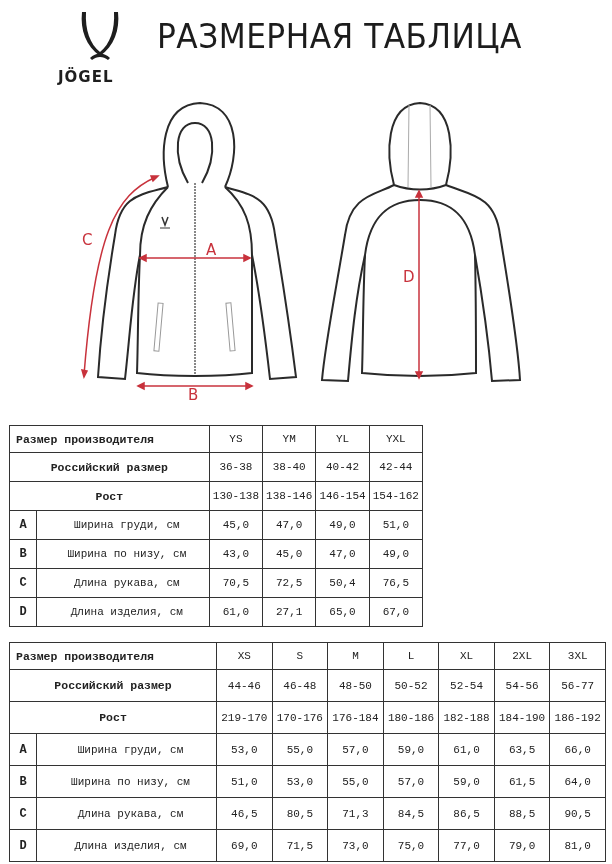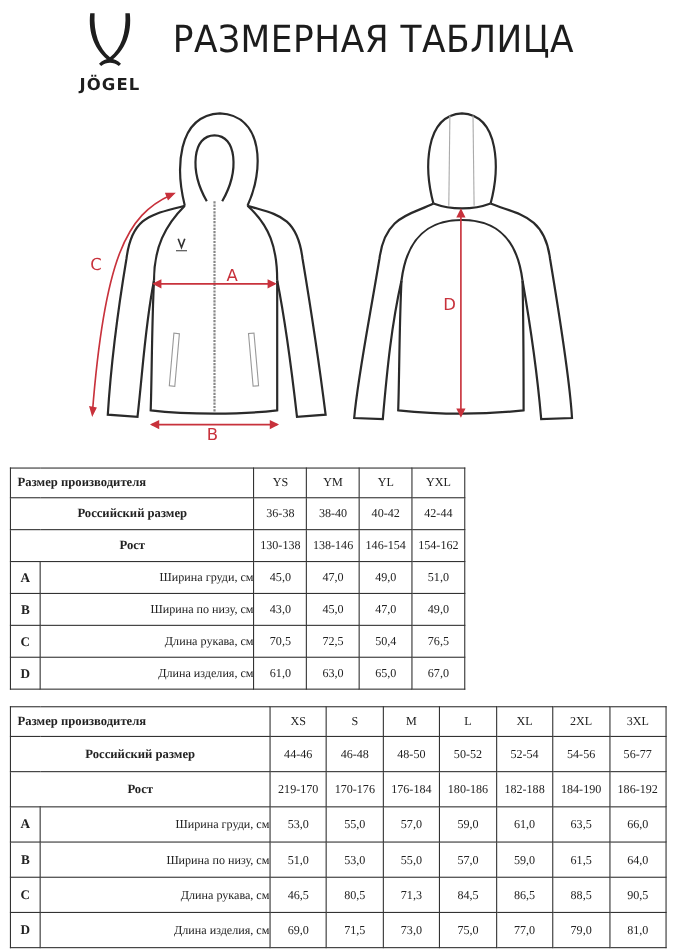--- a/index.html
+++ b/index.html
@@ -1,27 +1,27 @@
 <!DOCTYPE html>
 <html><head>
 <meta charset="utf-8">
 <style>
   html, body { margin:0; padding:0; background:#fff; }
   body { width:612px; height:864px; position:relative; overflow:hidden; font-family:"DejaVu Sans", sans-serif; color:#222; }
   .logo { position:absolute; left:58px; top:10px; width:84px; height:76px; }
   .logo svg { position:absolute; left:14px; top:0; }
-  .logo-text { position:absolute; left:0; top:58px; width:84px; text-align:center; font-weight:bold; font-size:15px; letter-spacing:1px; color:#1e1e1e; }
+  .logo-text { position:absolute; left:0; top:58px; width:84px; text-align:left; font-weight:bold; font-size:15px; letter-spacing:1px; color:#1e1e1e; }
   .title { position:absolute; left:157px; top:16px; font-family:"DejaVu Sans", sans-serif; font-size:34px; letter-spacing:0.5px; color:#1c1c1c; white-space:nowrap; transform:scaleX(0.92); transform-origin:left top; }
   .illus { position:absolute; left:60px; top:95px; }
   .illus2 { position:absolute; left:320px; top:95px; }
-  table.sz { position:absolute; border-collapse:collapse; font-family:Liberation Serif, serif; font-size:11px; color:#222;padding-left:32px; }
+  table.sz { position:absolute; border-collapse:collapse; font-family:Liberation Mono, monospace; font-size:11px; color:#222;padding-left:32px; }
   table.sz td { border:1.5px solid #333; text-align:center; padding:0; }
   table.sz td.lbl { font-weight:bold; font-size:11.5px; }
   table.sz td.letter { font-weight:bold; font-size:12px; width:26px; }
-  table.sz td.desc { text-align:right; padding-left:8px; font-size:11px; }
+  table.sz td.desc { text-align:center; padding-left:8px; font-size:11px; }
   #t1 { left:9px; top:425px; width:414px; }
   #t1 td.first { width:173px; }
   #t1 tr { height:29px; }
   #t1 tr.hdr { height:27px; }
   #t2 { left:9px; top:642px; width:597px; }
   #t2 td.first { width:173px; }
   #t2 tr { height:32px; }
   #t2 tr.hdr { height:27px; }
 </style>
 </head>
@@ -140,21 +140,21 @@
     <td class="desc">Длина рукава, см</td>
     <td>70,5</td>
     <td>72,5</td>
     <td>50,4</td>
     <td>76,5</td>
   </tr>
   <tr>
     <td class="letter">D</td>
     <td class="desc">Длина изделия, см</td>
     <td>61,0</td>
-    <td>63,0</td>
+    <td>27,1</td>
     <td>65,0</td>
     <td>67,0</td>
   </tr>
 </tbody>
   </table>
 
 <table class="sz" id="t2">
   <tbody>
       <tr class="hdr">
     <td class="lbl first" colspan="2" style="text-align:left;padding-left:6px">Размер производителя</td>

